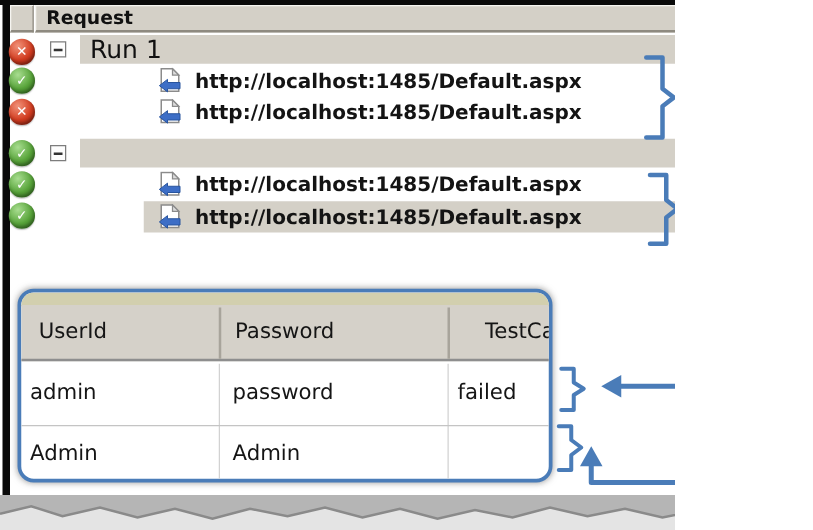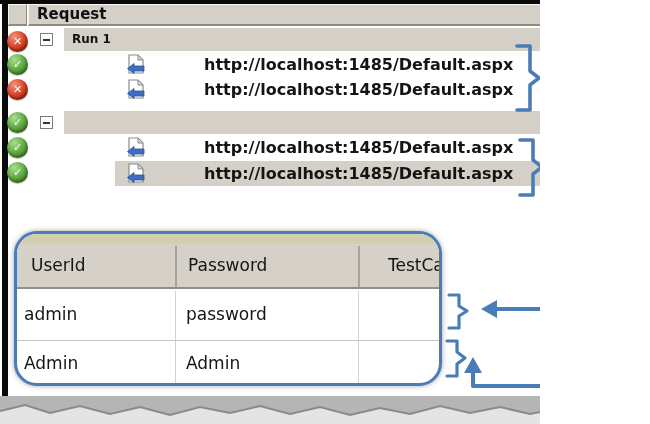--- a/index.html
+++ b/index.html
@@ -19,22 +19,22 @@
     border-top:1px solid #f6f5f1;border-left:1px solid #f6f5f1;
     border-bottom:2px solid #8e8a80;border-right:1px solid #8e8a80;
     box-sizing:border-box;
   }
   .hdr-corner{left:8px;top:4px;width:19px;height:22px;}
   .hdr-request{left:28px;top:4px;width:576px;height:22px;
     font-size:15px;font-weight:700;color:#111;line-height:19px;padding-left:8px;}
 
   
   .rowbar{background:#d4d0c7;}
-  .run-label{font-size:12px;font-weight:700;color:#111;line-height:23px;}
-  .url-label{font-size:16px;font-weight:700;color:#141414;line-height:23px;white-space:nowrap;margin-left:48px;}
+  .run-label{font-size:20px;font-weight:400;color:#111;line-height:23px;}
+  .url-label{font-size:16px;font-weight:700;color:#141414;line-height:23px;white-space:nowrap;}
 
   .expander{
     width:13px;height:13px;background:#fdfdfd;border:1px solid #7d7d7d;
     box-sizing:border-box;display:flex;align-items:center;justify-content:center;
   }
   .expander .minus{width:7px;height:2px;background:#333;}
 
   
   .dot{
     width:21px;height:21px;border-radius:50%;
@@ -43,21 +43,21 @@
     box-shadow:inset -1px -2px 3px rgba(0,0,0,.35), 0 1px 1px rgba(0,0,0,.25);
   }
   .dot[data-status="failed"]{background:radial-gradient(circle at 35% 28%, #f1937a, #d23c20 55%, #962512);}
   .dot[data-status="passed"]{background:radial-gradient(circle at 35% 28%, #a8dd90, #58a43a 55%, #387a22);}
   .dot[data-status="failed"]::after{content:"✕";}
   .dot[data-status="passed"]::after{content:"✓";}
 
   
   .grid{
     left:14px;top:231px;width:428px;height:155px;box-sizing:border-box;
-    background:#fff;border:3px solid #4a7cb8;border-radius:23px;overflow:hidden;
+    background:#fff;border:3px solid #4a7cb8;border-radius:13px;overflow:hidden;
     box-shadow:0 0 5px rgba(110,110,110,.65);
   }
   .grid .khaki{left:0;top:0;width:428px;height:10px;background:#d2cfae;border-bottom:1px solid #bdb995;}
   .grid .ghead{left:0;top:10px;width:428px;height:45px;background:#d5d1c9;border-bottom:2px solid #8e8e8e;box-sizing:border-box;}
   .grid .vdiv-h{top:12px;width:2px;height:41px;background:#a8a49b;}
   .grid .vdiv-b{top:57px;width:1px;height:95px;background:#d2d2d2;}
   .grid .hdiv{left:0;top:106px;width:428px;height:1px;background:#c4c4c4;}
   .gtext{font-size:17px;color:#151515;white-space:nowrap;}
   .ghead .gtext{line-height:43px;}
   .cell-r1{top:55px;height:51px;line-height:51px;}
@@ -133,20 +133,21 @@
       <div class="abs gtext" style="left:371px">TestCase</div>
     </div>
     <div class="abs vdiv-h" style="left:158px"></div>
     <div class="abs vdiv-h" style="left:341px"></div>
     <div class="abs vdiv-b" style="left:158px"></div>
     <div class="abs vdiv-b" style="left:341px"></div>
     <div class="abs hdiv"></div>
 
     <div class="abs gtext cell-r1" style="left:7px">admin</div>
     <div class="abs gtext cell-r1" style="left:169px">password</div>
+    <div class="abs gtext cell-r1" style="left:349px">failed</div>
 
     <div class="abs gtext cell-r2" style="left:7px">Admin</div>
     <div class="abs gtext cell-r2" style="left:169px">Admin</div>
   </div>
 
   <svg class="abs overlay" width="650" height="424" viewBox="0 0 650 424">
     <g stroke="#4a7cb8" fill="none" stroke-linejoin="round" stroke-linecap="round">
       <path d="M517,46 L530,46 L530,71 L539,78 L530,85 L530,110 L517,110" stroke-width="3.6"></path>
       <path d="M520,140 L533,140 L533,160 L542,167 L533,174 L533,195 L520,195" stroke-width="3.6"></path>
       <path d="M449,295 L459,295 L459,306 L467,311 L459,316 L459,328 L449,328" stroke-width="3.2"></path>

